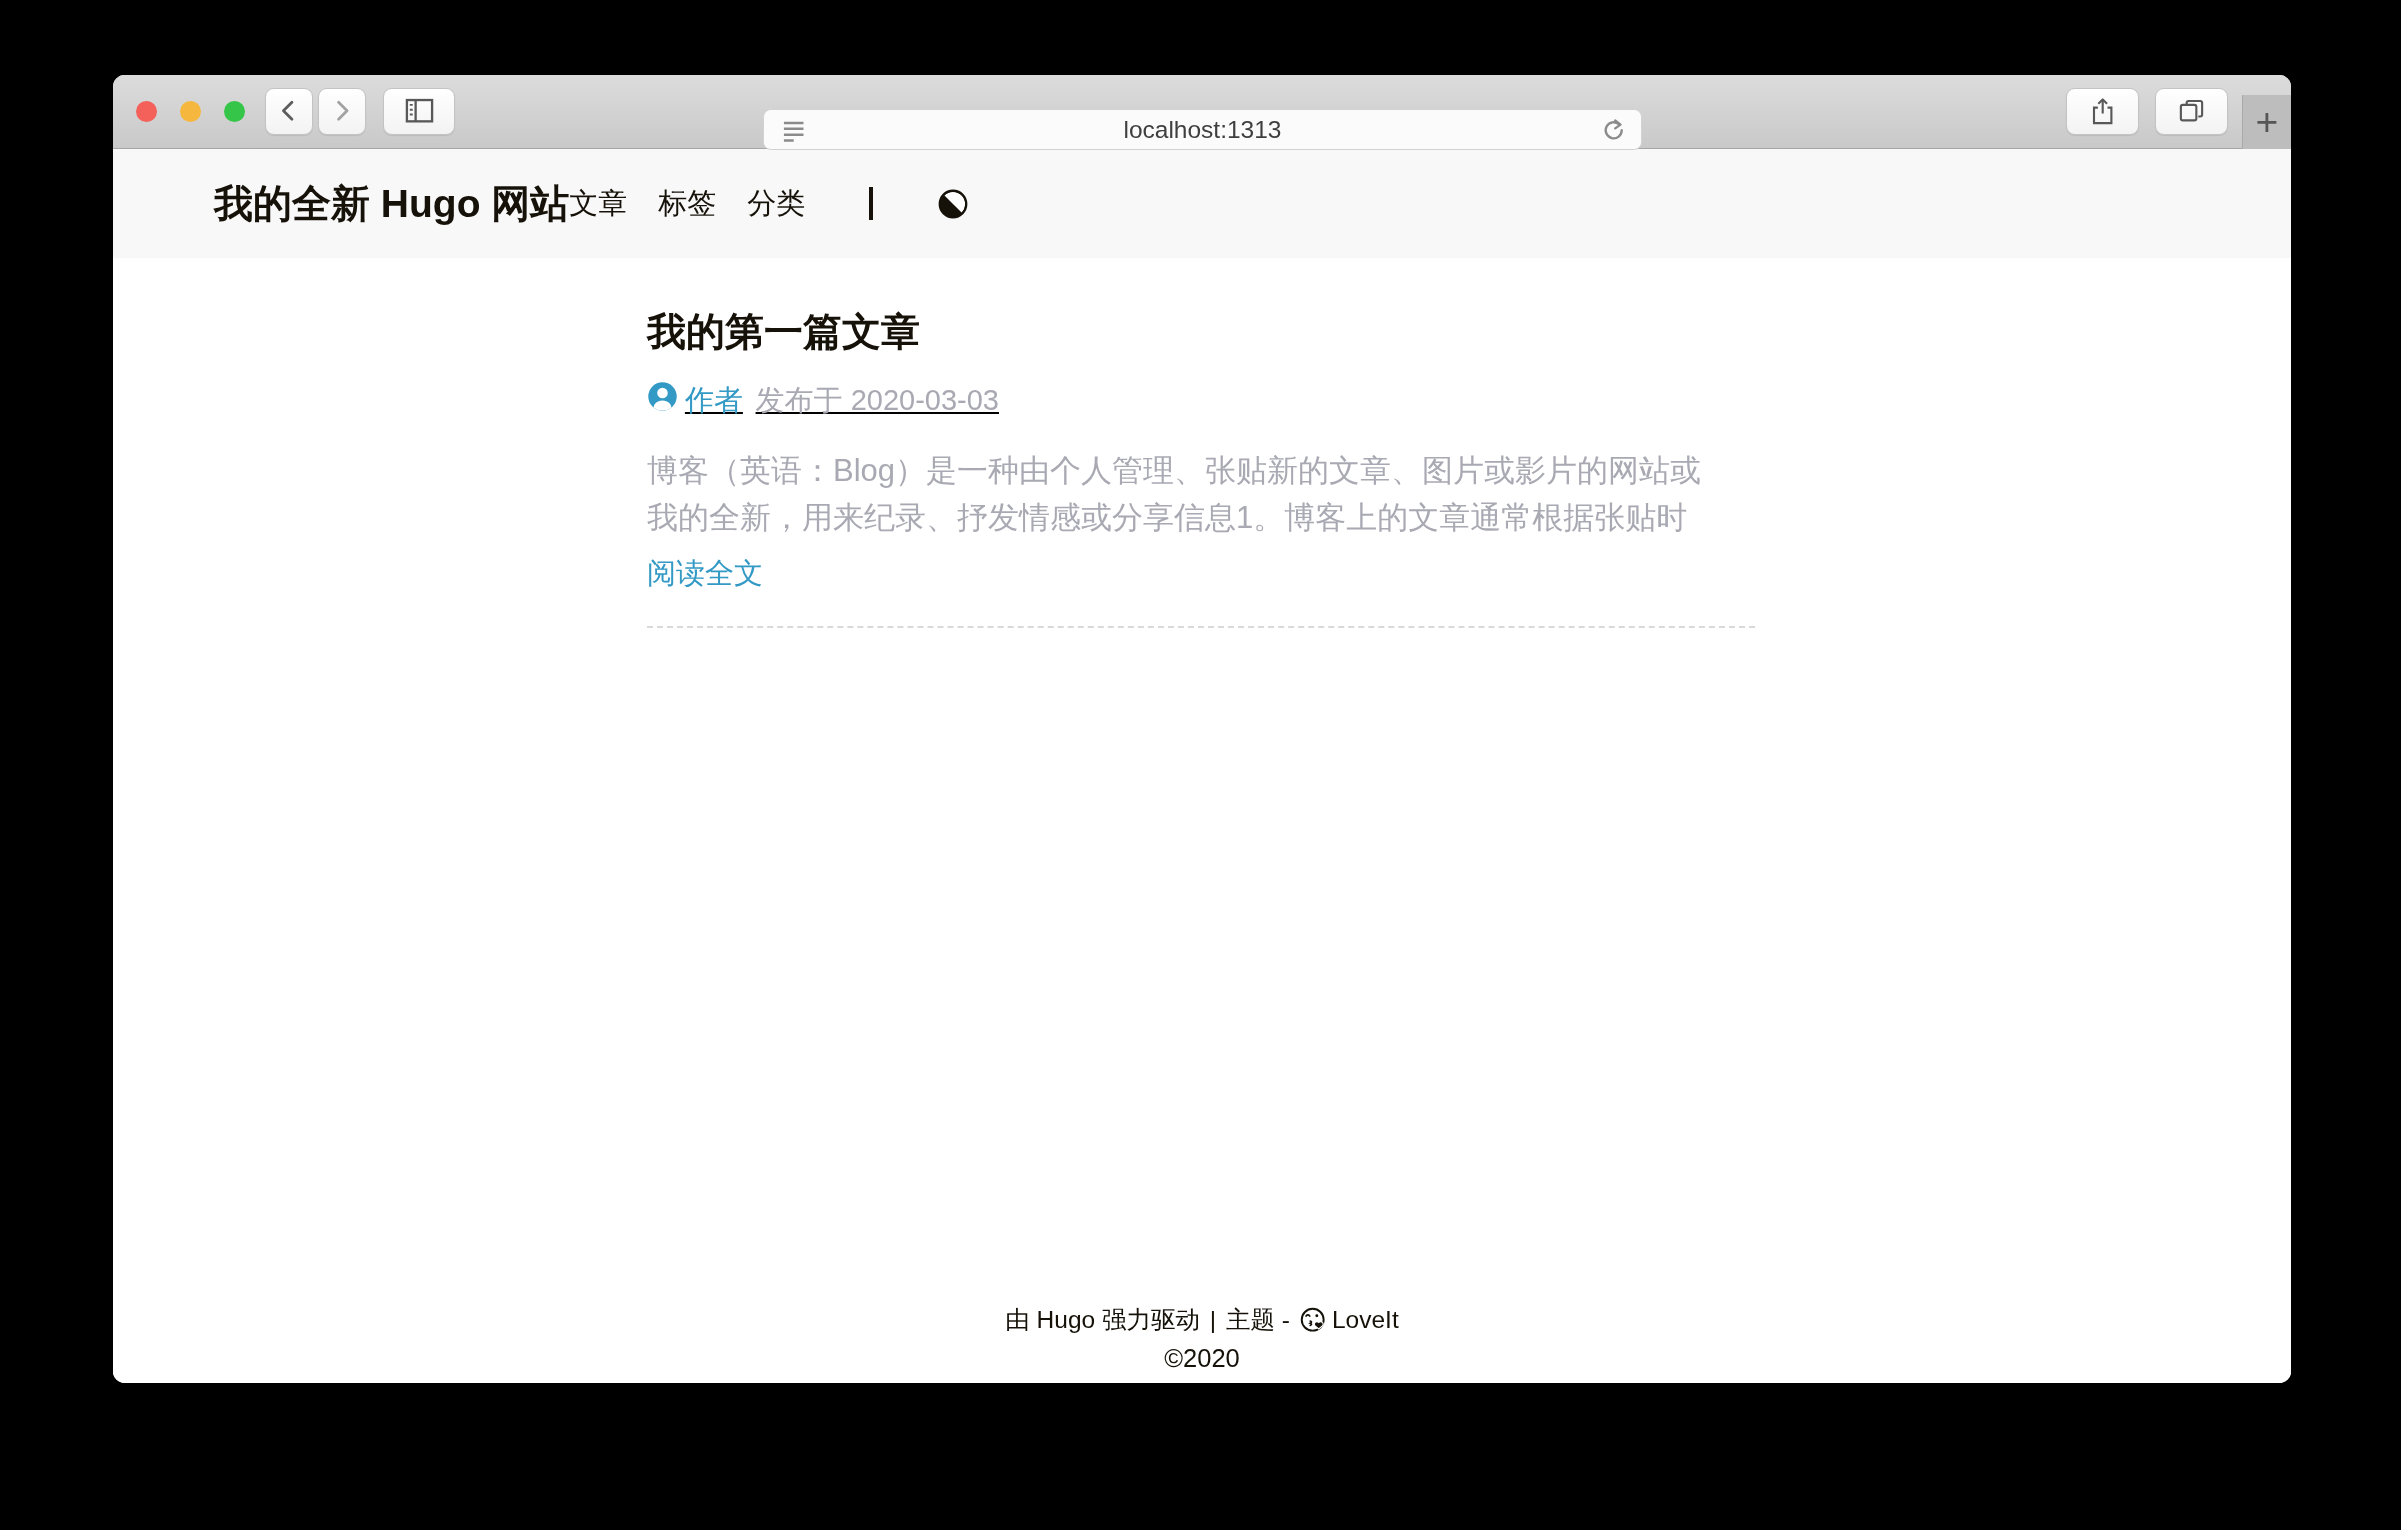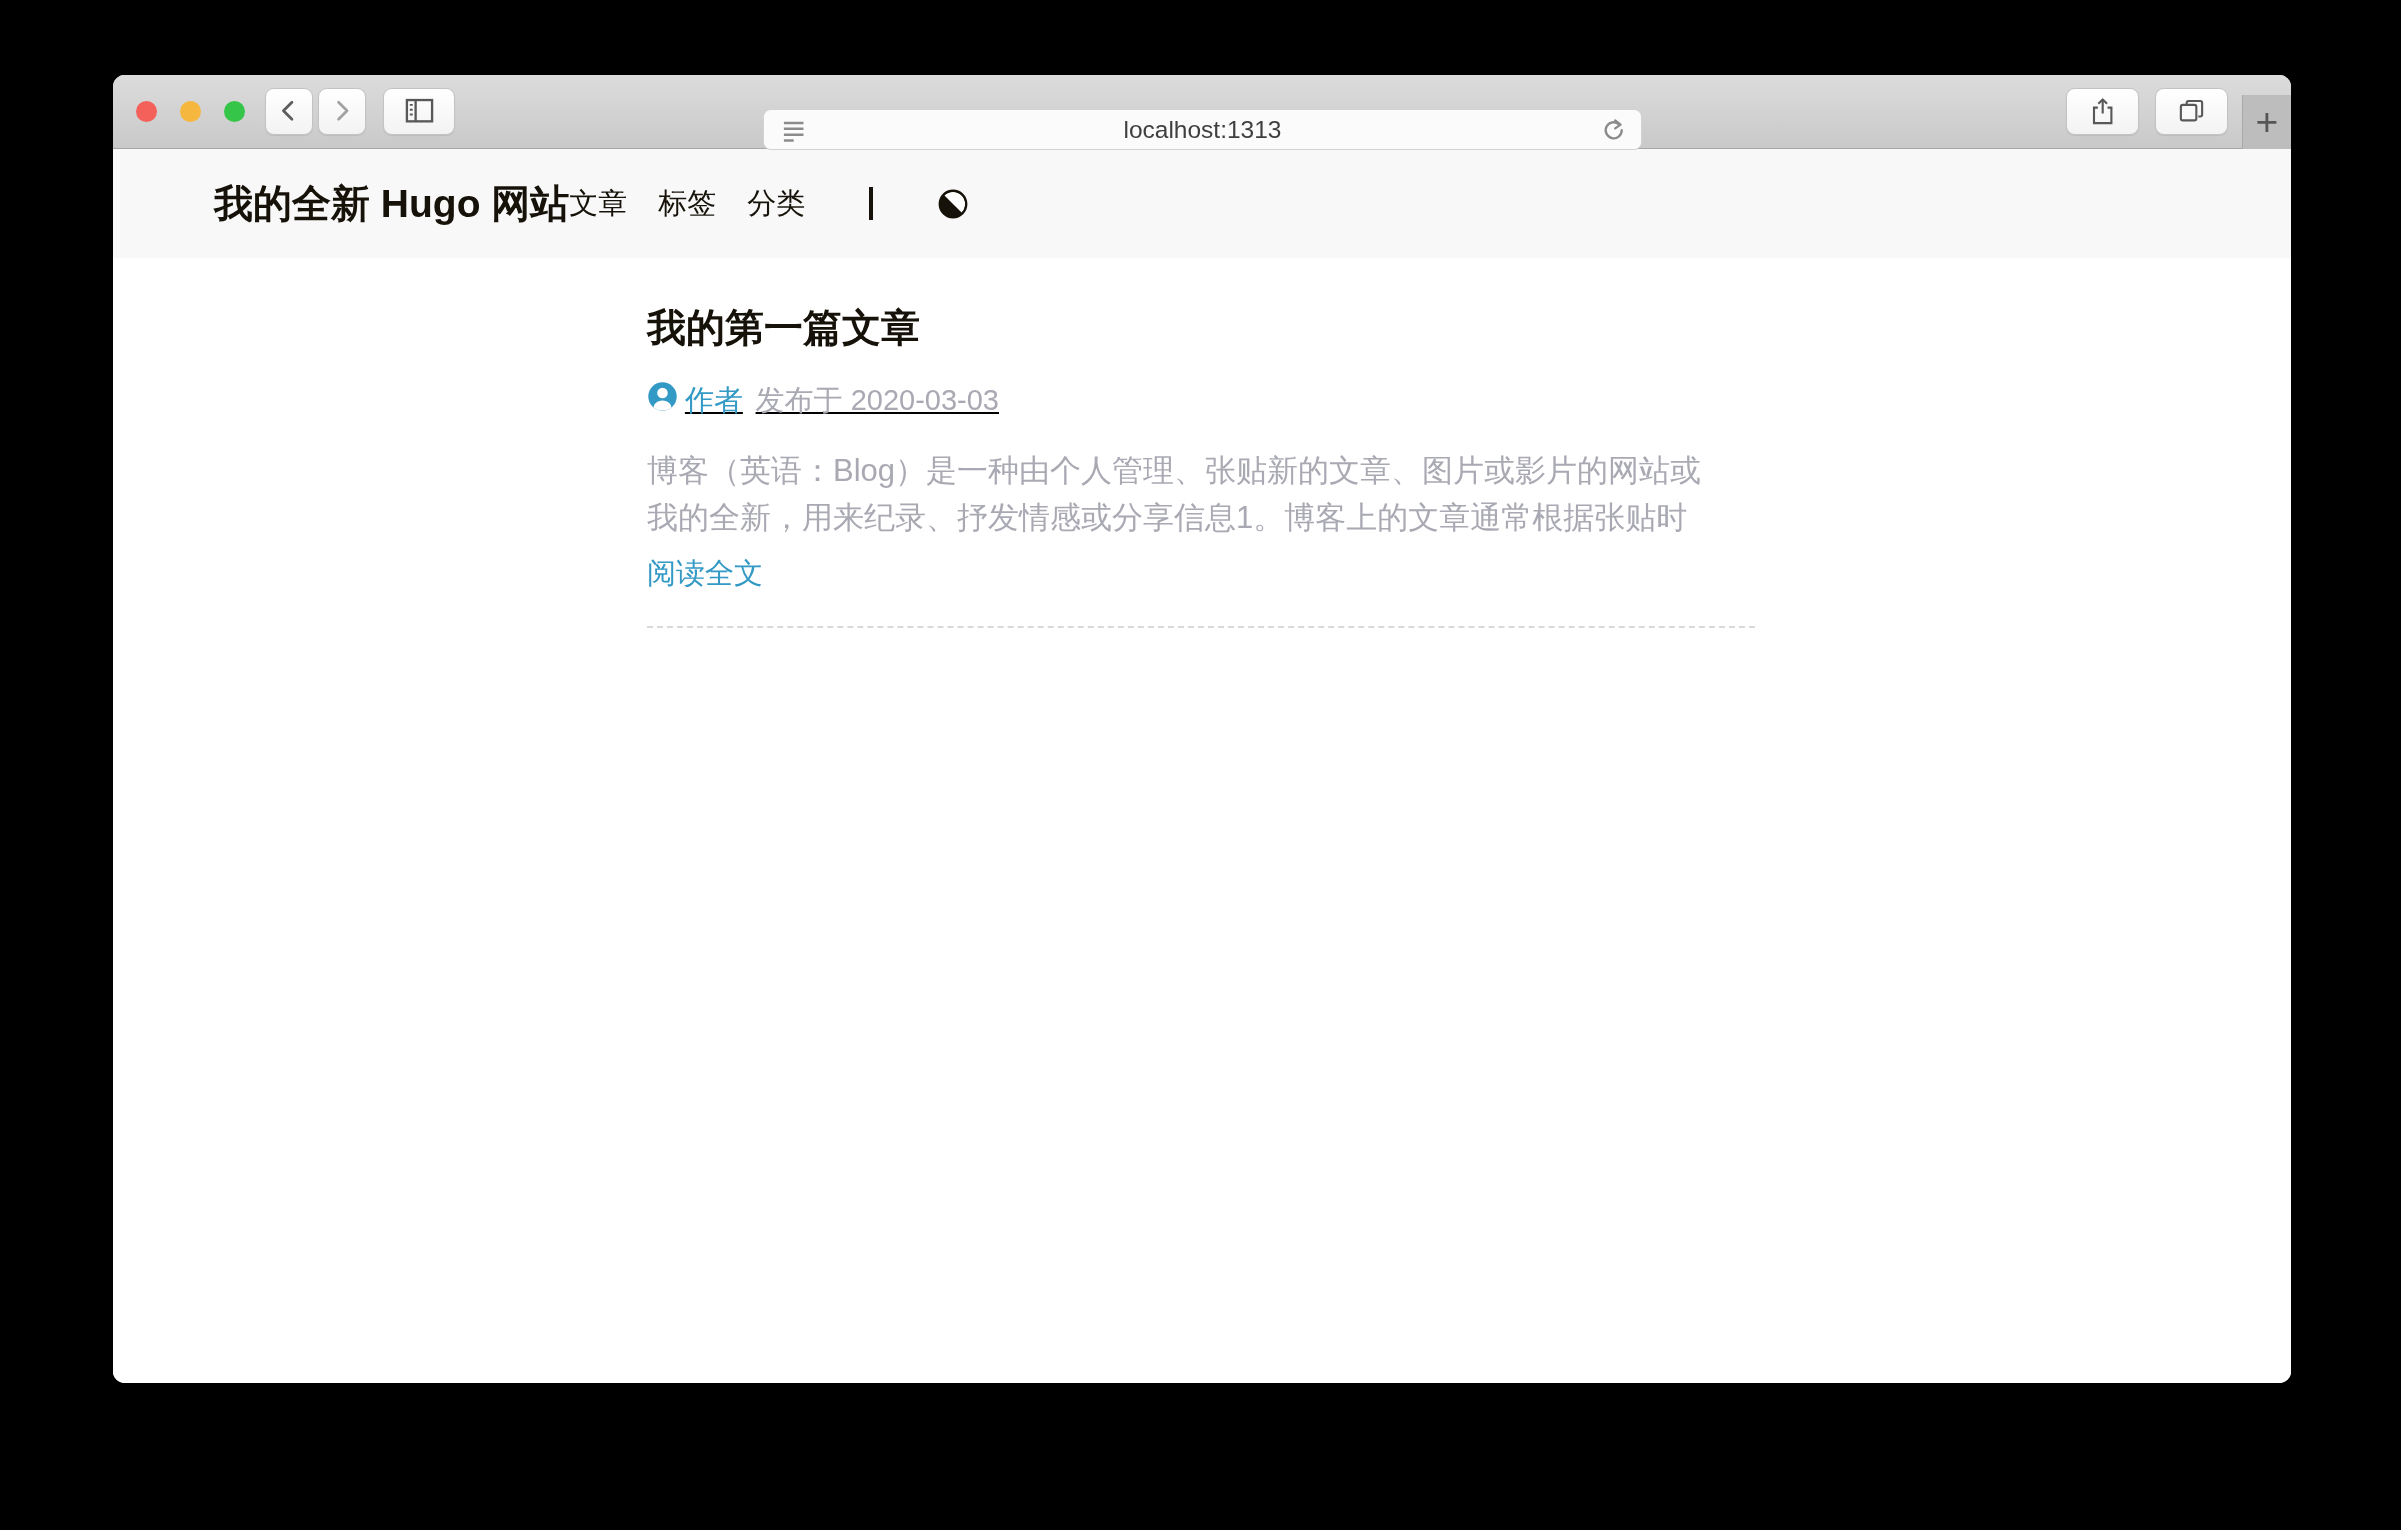--- a/index.html
+++ b/index.html
@@ -55,21 +55,21 @@
     padding:0 104px 0 101px;
   }
   .sitetitle { font-size:39px; font-weight:bold; color:#161209; cursor:pointer; }
   .nav { display:flex; align-items:center; gap:31px; }
   .nav a { font-size:29px; color:#161209; text-decoration:none; cursor:pointer; }
   .navsep { width:3.9px; height:33px; background:#161209; margin:0 33px 0 33px; }
   .themetoggle { width:32px; height:32px; display:inline-block; cursor:pointer; }
   
   .content { position:relative; height:1126px; background:#fff; }
   .post { position:absolute; left:534px; top:54px; width:1108px; }
-  .post h2 { font-size:39px; line-height:39px; font-weight:bold; color:#161209; cursor:pointer;font-family:Liberation Mono, monospace; }
+  .post h2 { font-size:39px; line-height:39px; font-weight:bold; color:#161209; cursor:pointer; }
   .meta { margin-top:30px; display:flex; align-items:flex-start;text-decoration:underline; }
   .avatar { width:31px; height:31px; display:inline-block; color:#3399c5; }
   .author { font-size:29px; margin-left:6.9px; text-decoration:none; cursor:pointer; }
   .pub { font-size:29px; color:#a9a9b3; margin-left:12.7px; }
   .summary { margin-top:25.5px; font-size:31px; line-height:47px; color:#a9a9b3; }
   .readmore { display:inline-block; margin-top:13.7px; font-size:29px; text-decoration:none; cursor:pointer; }
   .divider { margin-top:32px; border-top:2px dashed #d9d9d9; height:0; }
   
   .sitefooter {
     position:absolute; left:0; right:0; bottom:5.9px;
@@ -204,17 +204,31 @@
         <div class="summary">
           <div>博客（英语：Blog）是一种由个人管理、张贴新的文章、图片或影片的网站或</div>
           <div>我的全新，用来纪录、抒发情感或分享信息1。博客上的文章通常根据张贴时</div>
         </div>
 
         <a class="readmore" style="color: rgb(51, 153, 197);">阅读全文</a>
 
         <div class="divider"></div>
       </article>
 
+      <footer class="sitefooter">
+        <div class="fline1">
+          <span>由 Hugo 强力驱动</span><span class="fsep">|</span><span>主题 - </span><span class="kissicon">
+            <svg width="27.4" height="27.4" viewBox="0 0 24 24">
+              <circle cx="12" cy="12" r="9.6" fill="none" stroke="#161209" stroke-width="1.7"></circle>
+              <path d="M6.2 8.8 q1.6 -2 3.2 0" fill="none" stroke="#161209" stroke-width="1.5" stroke-linecap="round"></path>
+              <circle cx="15.6" cy="8.6" r="1.3" fill="#161209"></circle>
+              <path d="M9.8 13.2 q2.4 0.9 0 1.9 q2.4 0.9 0 1.9" fill="none" stroke="#161209" stroke-width="1.4" stroke-linecap="round"></path>
+              <path d="M17.3 14.4 c0.9 -0.9 2.4 -0.9 3.2 0 c0.9 0.9 0.9 2.2 0 3 l-3.2 2.8 l-3.2 -2.8 c-0.9 -0.8 -0.9 -2.1 0 -3 c0.8 -0.9 2.3 -0.9 3.2 0 z" fill="#161209" stroke="#fff" stroke-width="1"></path>
+            </svg>
+          </span><a>LoveIt</a>
+        </div>
+        <div class="fline2">©2020</div>
+      </footer>
     </main>
 
   </div>
 </div>
 
 
 </body></html>

